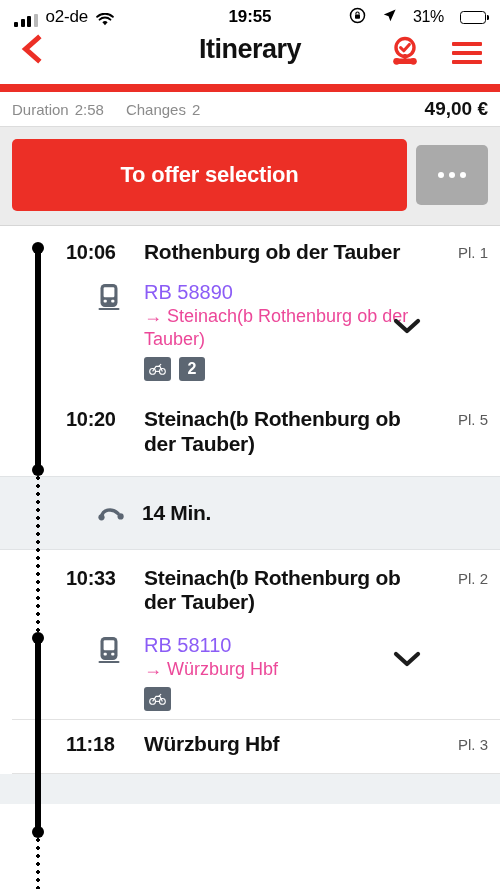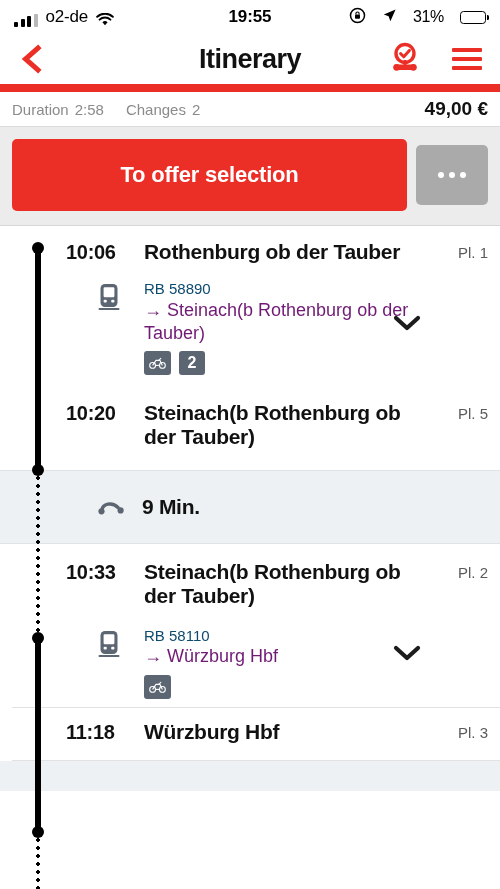--- a/index.html
+++ b/index.html
@@ -41,21 +41,21 @@
     position: relative; padding: 1.4px;
   }
   .batt::after {
     content: ""; position: absolute; right: -4px; top: 3.6px;
     width: 2.2px; height: 5px; background: #000; border-radius: 0 1.5px 1.5px 0;
   }
   .batt .fill { height: 100%; background: #000; border-radius: 1.5px; }
 
   
   .navbar {
-    height: 50px; display: flex; align-items: center;
+    height: 50px; display: flex; align-items: flex-start;
     padding: 0 18px; position: relative; background: #fff;
   }
   .nav-title {
     position: absolute; left: 0; right: 0; text-align: center;
     font-size: 27px; font-weight: 700; color: #111; letter-spacing: -0.5px;
   }
   .back-chev { width: 26px; height: 30px; position: relative; z-index: 2; cursor: pointer; }
   .nav-right { margin-left: auto; display: flex; align-items: center; gap: 30px; z-index: 2; }
   .hamburger { display: flex; flex-direction: column; gap: 5px; cursor: pointer; }
   .hamburger span { display: block; width: 30px; height: 4px; background: #EC2F26; border-radius: 1px; }
@@ -116,22 +116,22 @@
     line-height: 1.16; letter-spacing: -0.3px; padding-right: 8px;
   }
   .stop-pl {
     width: 52px; text-align: right; font-size: 15px; color: #5a5a5a;
     padding-top: 4px; flex-shrink: 0;
   }
 
   .trainrow { padding: 14px 12px 8px 12px; }
   .train-icon-cell { width: 46px; margin-left: 86px; flex-shrink: 0; padding-top: 3px; }
   .train-body { flex: 1; }
-  .train-no { font-size: 15px; color: #0c4a6e; line-height: 1.25; }
-  .train-dir { font-size: 18px; color: #701a75; line-height: 1.25; padding-right: 56px; }
+  .train-no { font-size: 20px; color: #8b5cf6; line-height: 1.25; }
+  .train-dir { font-size: 18px; color: #ec4899; line-height: 1.25; padding-right: 56px; }
   .badges { display: flex; gap: 8px; margin-top: 7px; }
   .badge {
     background: #5c6672; color: #fff; border-radius: 3px;
     min-width: 26px; height: 24px; display: flex; align-items: center;
     justify-content: center; font-size: 16px; font-weight: 700; padding: 0 5px;
   }
   .chev-cell {
     position: absolute; right: 78px; top: 50%; transform: translateY(-50%);
     cursor: pointer;
   }
@@ -302,21 +302,21 @@
     <div style="height:18px"></div>
 
     <div class="transfer">
       <span class="transfer-icon">
         <svg width="30" height="18" viewBox="0 0 30 18">
           <path d="M3.5 13 C4.5 5.5, 14 3.5, 20 9.5" stroke="#5c6672" stroke-width="3.4" fill="none" stroke-linecap="round"></path>
           <circle cx="3.5" cy="13.3" r="3.1" fill="#5c6672"></circle>
           <circle cx="22.6" cy="12.4" r="3.1" fill="#5c6672"></circle>
         </svg>
       </span>
-      <span class="transfer-txt">9 Min.</span>
+      <span class="transfer-txt">14 Min.</span>
     </div>
 
     <div class="row stop" style="padding-top:16px">
       <div class="stop-time">10:33</div>
       <div class="stop-name">Steinach(b Rothenburg ob der Tauber)</div>
       <div class="stop-pl">Pl. 2</div>
     </div>
 
     <div class="row trainrow" style="padding-top:16px">
       <div class="train-icon-cell">

